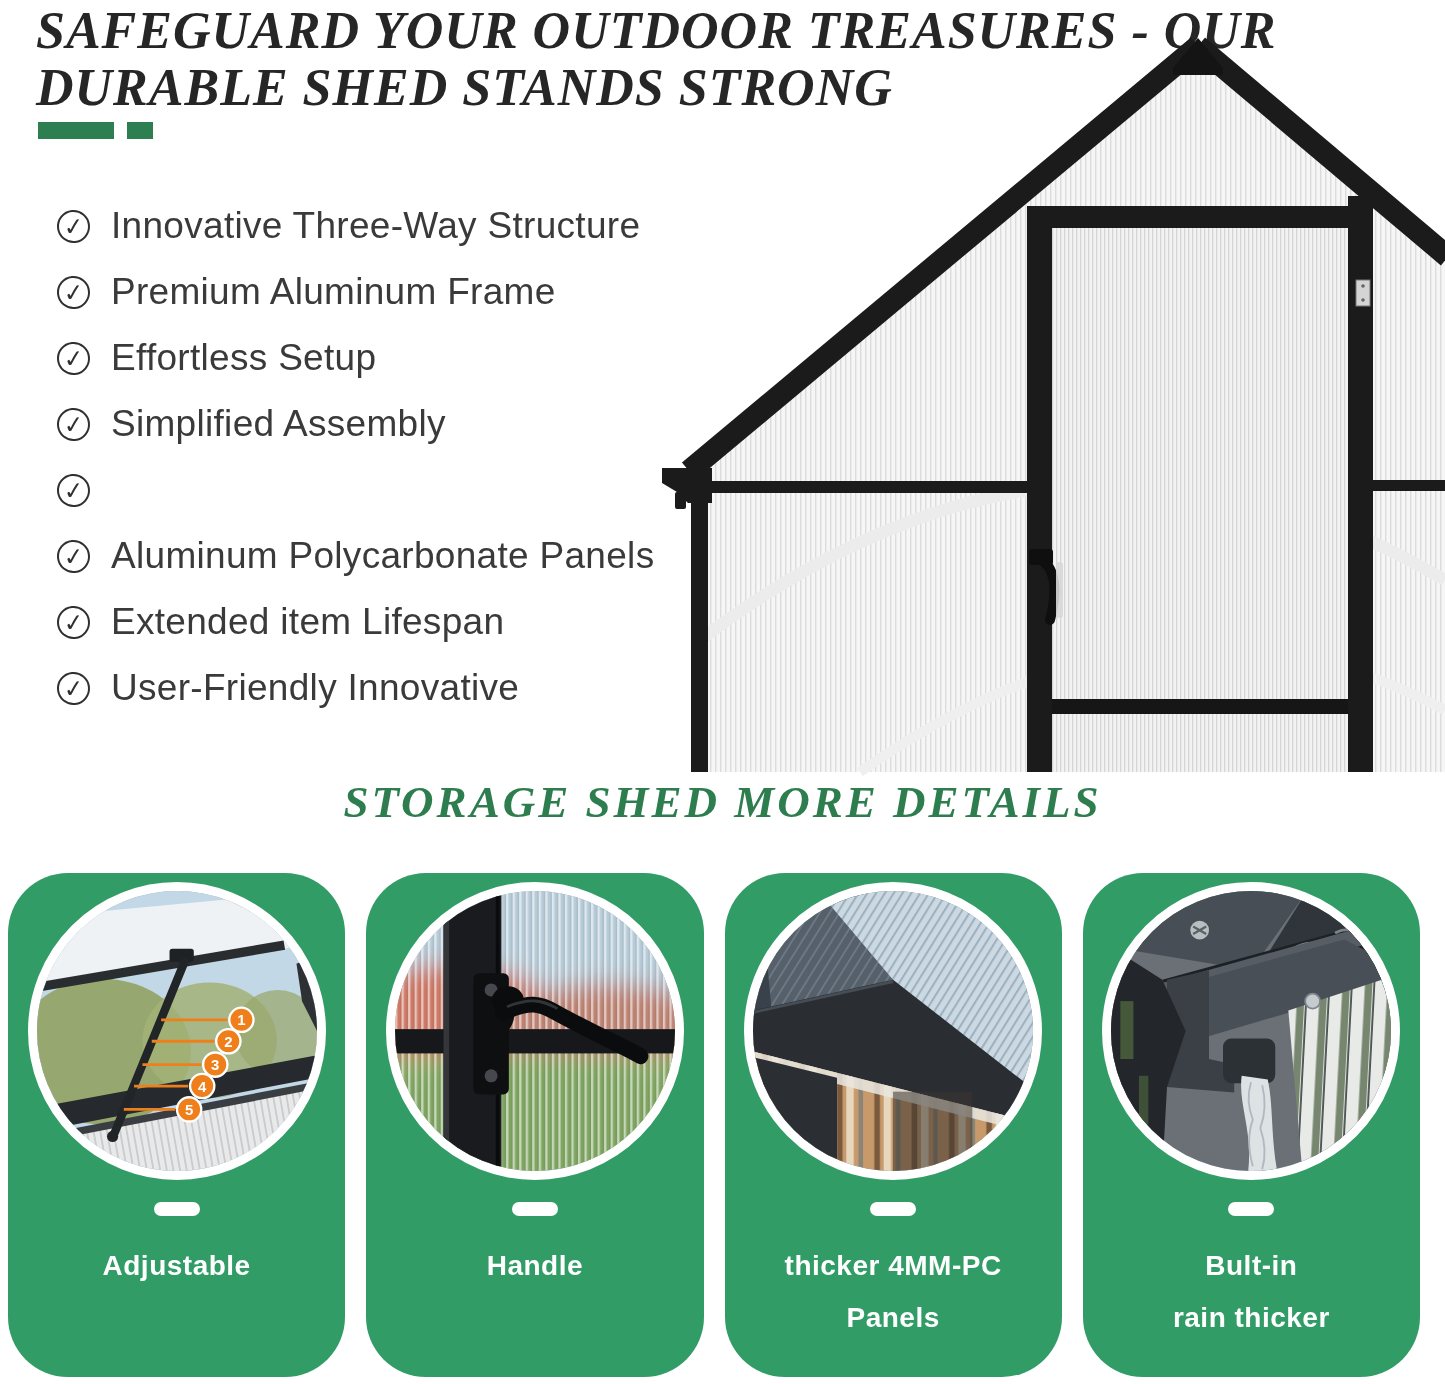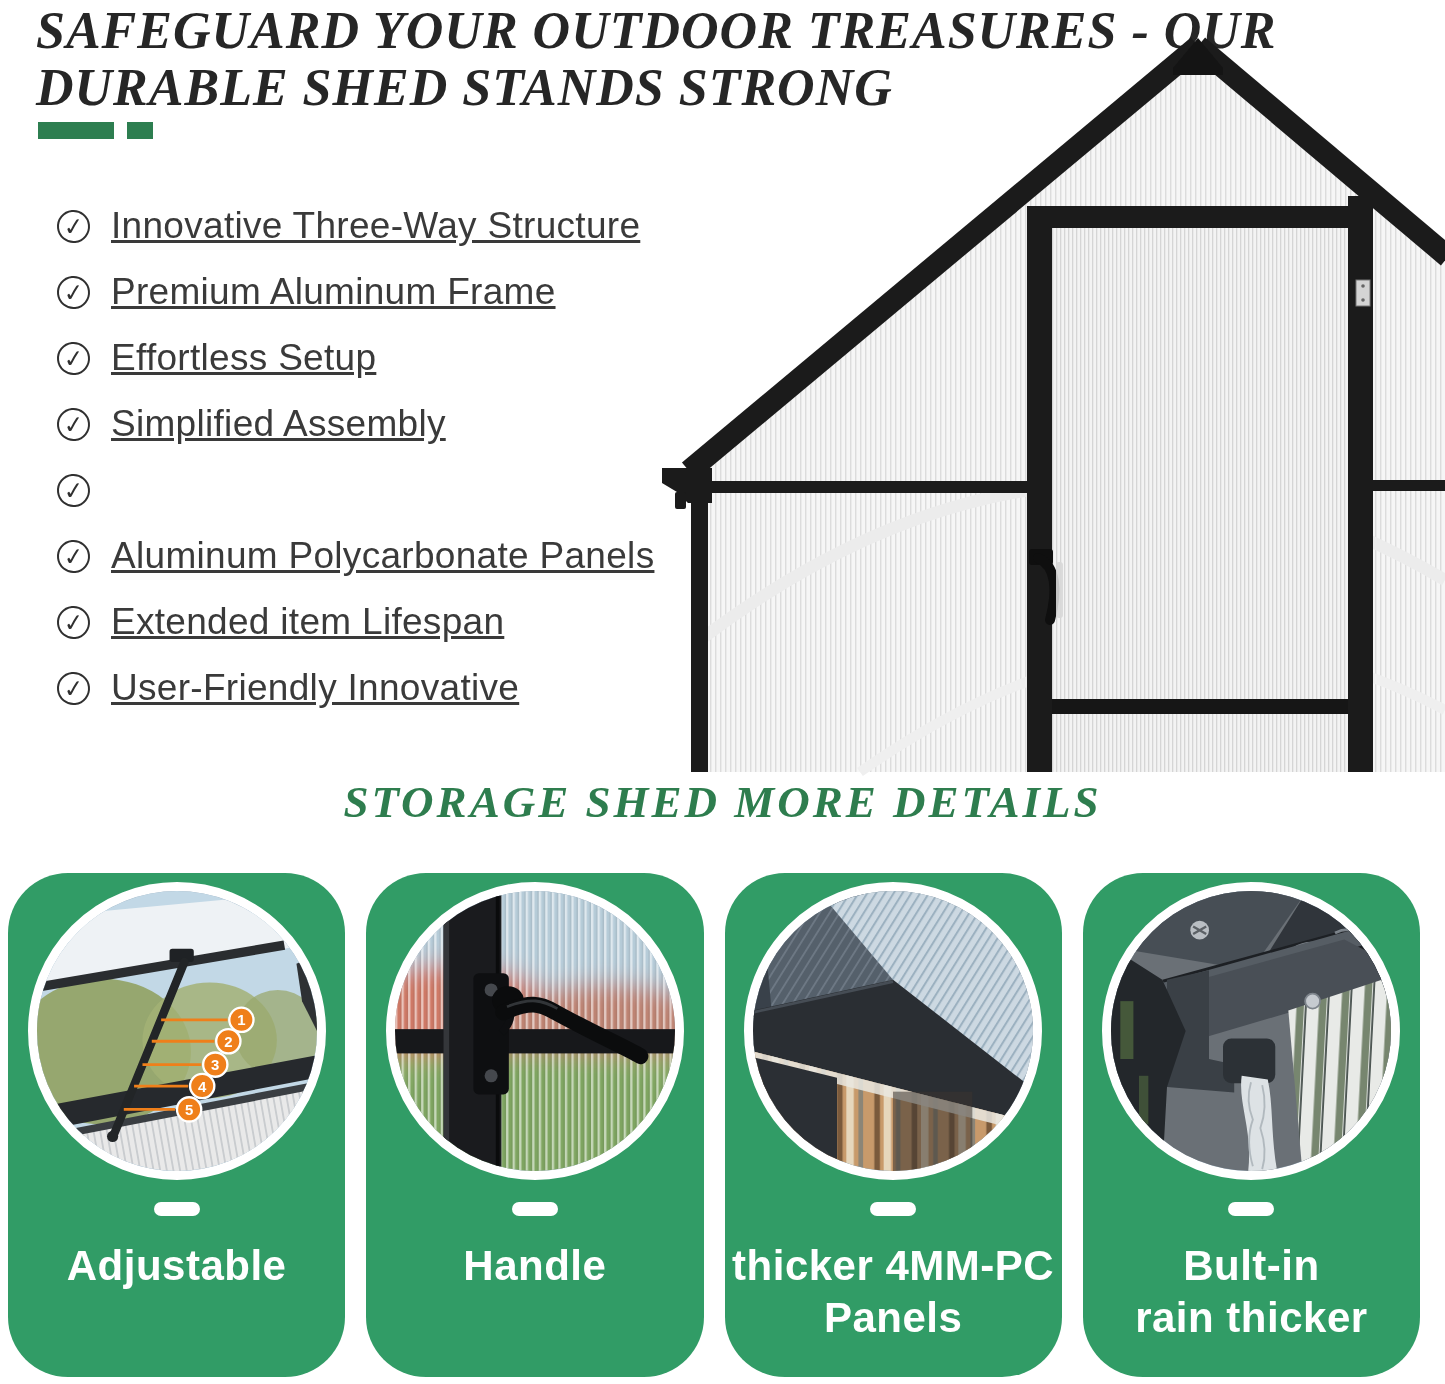--- a/index.html
+++ b/index.html
@@ -27,40 +27,40 @@
   .accent-bar-long{width:76px;height:17px;background:var(--accent-green);}
   .accent-bar-short{width:26px;height:17px;background:var(--accent-green);}
   .features{position:absolute;top:193px;left:57px;list-style:none;margin:0;padding:0;}
   .feature{height:66px;display:flex;align-items:center;gap:21px;}
   .check{
     width:33px;height:33px;border:2.5px solid #303030;border-radius:50%;
     display:flex;align-items:center;justify-content:center;flex:0 0 auto;
     font-family:"DejaVu Sans", sans-serif;font-size:24px;font-weight:bold;color:#303030;
     transform:rotate(-6deg);
   }
-  .feature-text{font-size:37px;color:var(--feature-text);letter-spacing:0.3px;white-space:nowrap;text-decoration:underline;}
+  .feature-text{font-size:37px;color:var(--feature-text);letter-spacing:0.3px;white-space:nowrap;}
   .shed-wrap{position:absolute;top:0;left:0;width:1445px;height:778px;pointer-events:none;}
   .section-heading{
     position:absolute;top:776px;left:0;width:100%;margin:0;text-align:center;
     font-family:"Liberation Serif", serif;font-style:italic;font-weight:bold;
     font-size:45px;letter-spacing:3px;color:var(--heading-green);white-space:nowrap;
   }
   .cards{position:absolute;top:873px;left:8px;width:1412px;display:flex;gap:21px;}
   .card{
     flex:1 1 0;height:504px;border-radius:60px;background:var(--card-green);
     display:flex;flex-direction:column;align-items:center;
   }
   .photo{
     width:298px;height:298px;margin-top:9px;border:9px solid #ffffff;border-radius:50%;
     overflow:hidden;background:#9fb4c4;flex:0 0 auto;
   }
   .photo svg{display:block;width:100%;height:100%;}
   .dash{width:46px;height:14px;border-radius:7px;background:#ffffff;margin-top:22px;}
   .card-label{
-    margin-top:24px;text-align:center;font-weight:bold;font-size:42px;line-height:52px;
+    margin-top:24px;text-align:center;font-weight:bold;font-size:28px;line-height:52px;
     color:#ffffff;letter-spacing:0.5px;
   }
   .card-label span{display:block;white-space:nowrap;}
 </style>
 </head>
 <body>
 
 <h1 class="headline">
   <span>SAFEGUARD YOUR OUTDOOR TREASURES - OUR</span>
   <span>DURABLE SHED STANDS STRONG</span>

